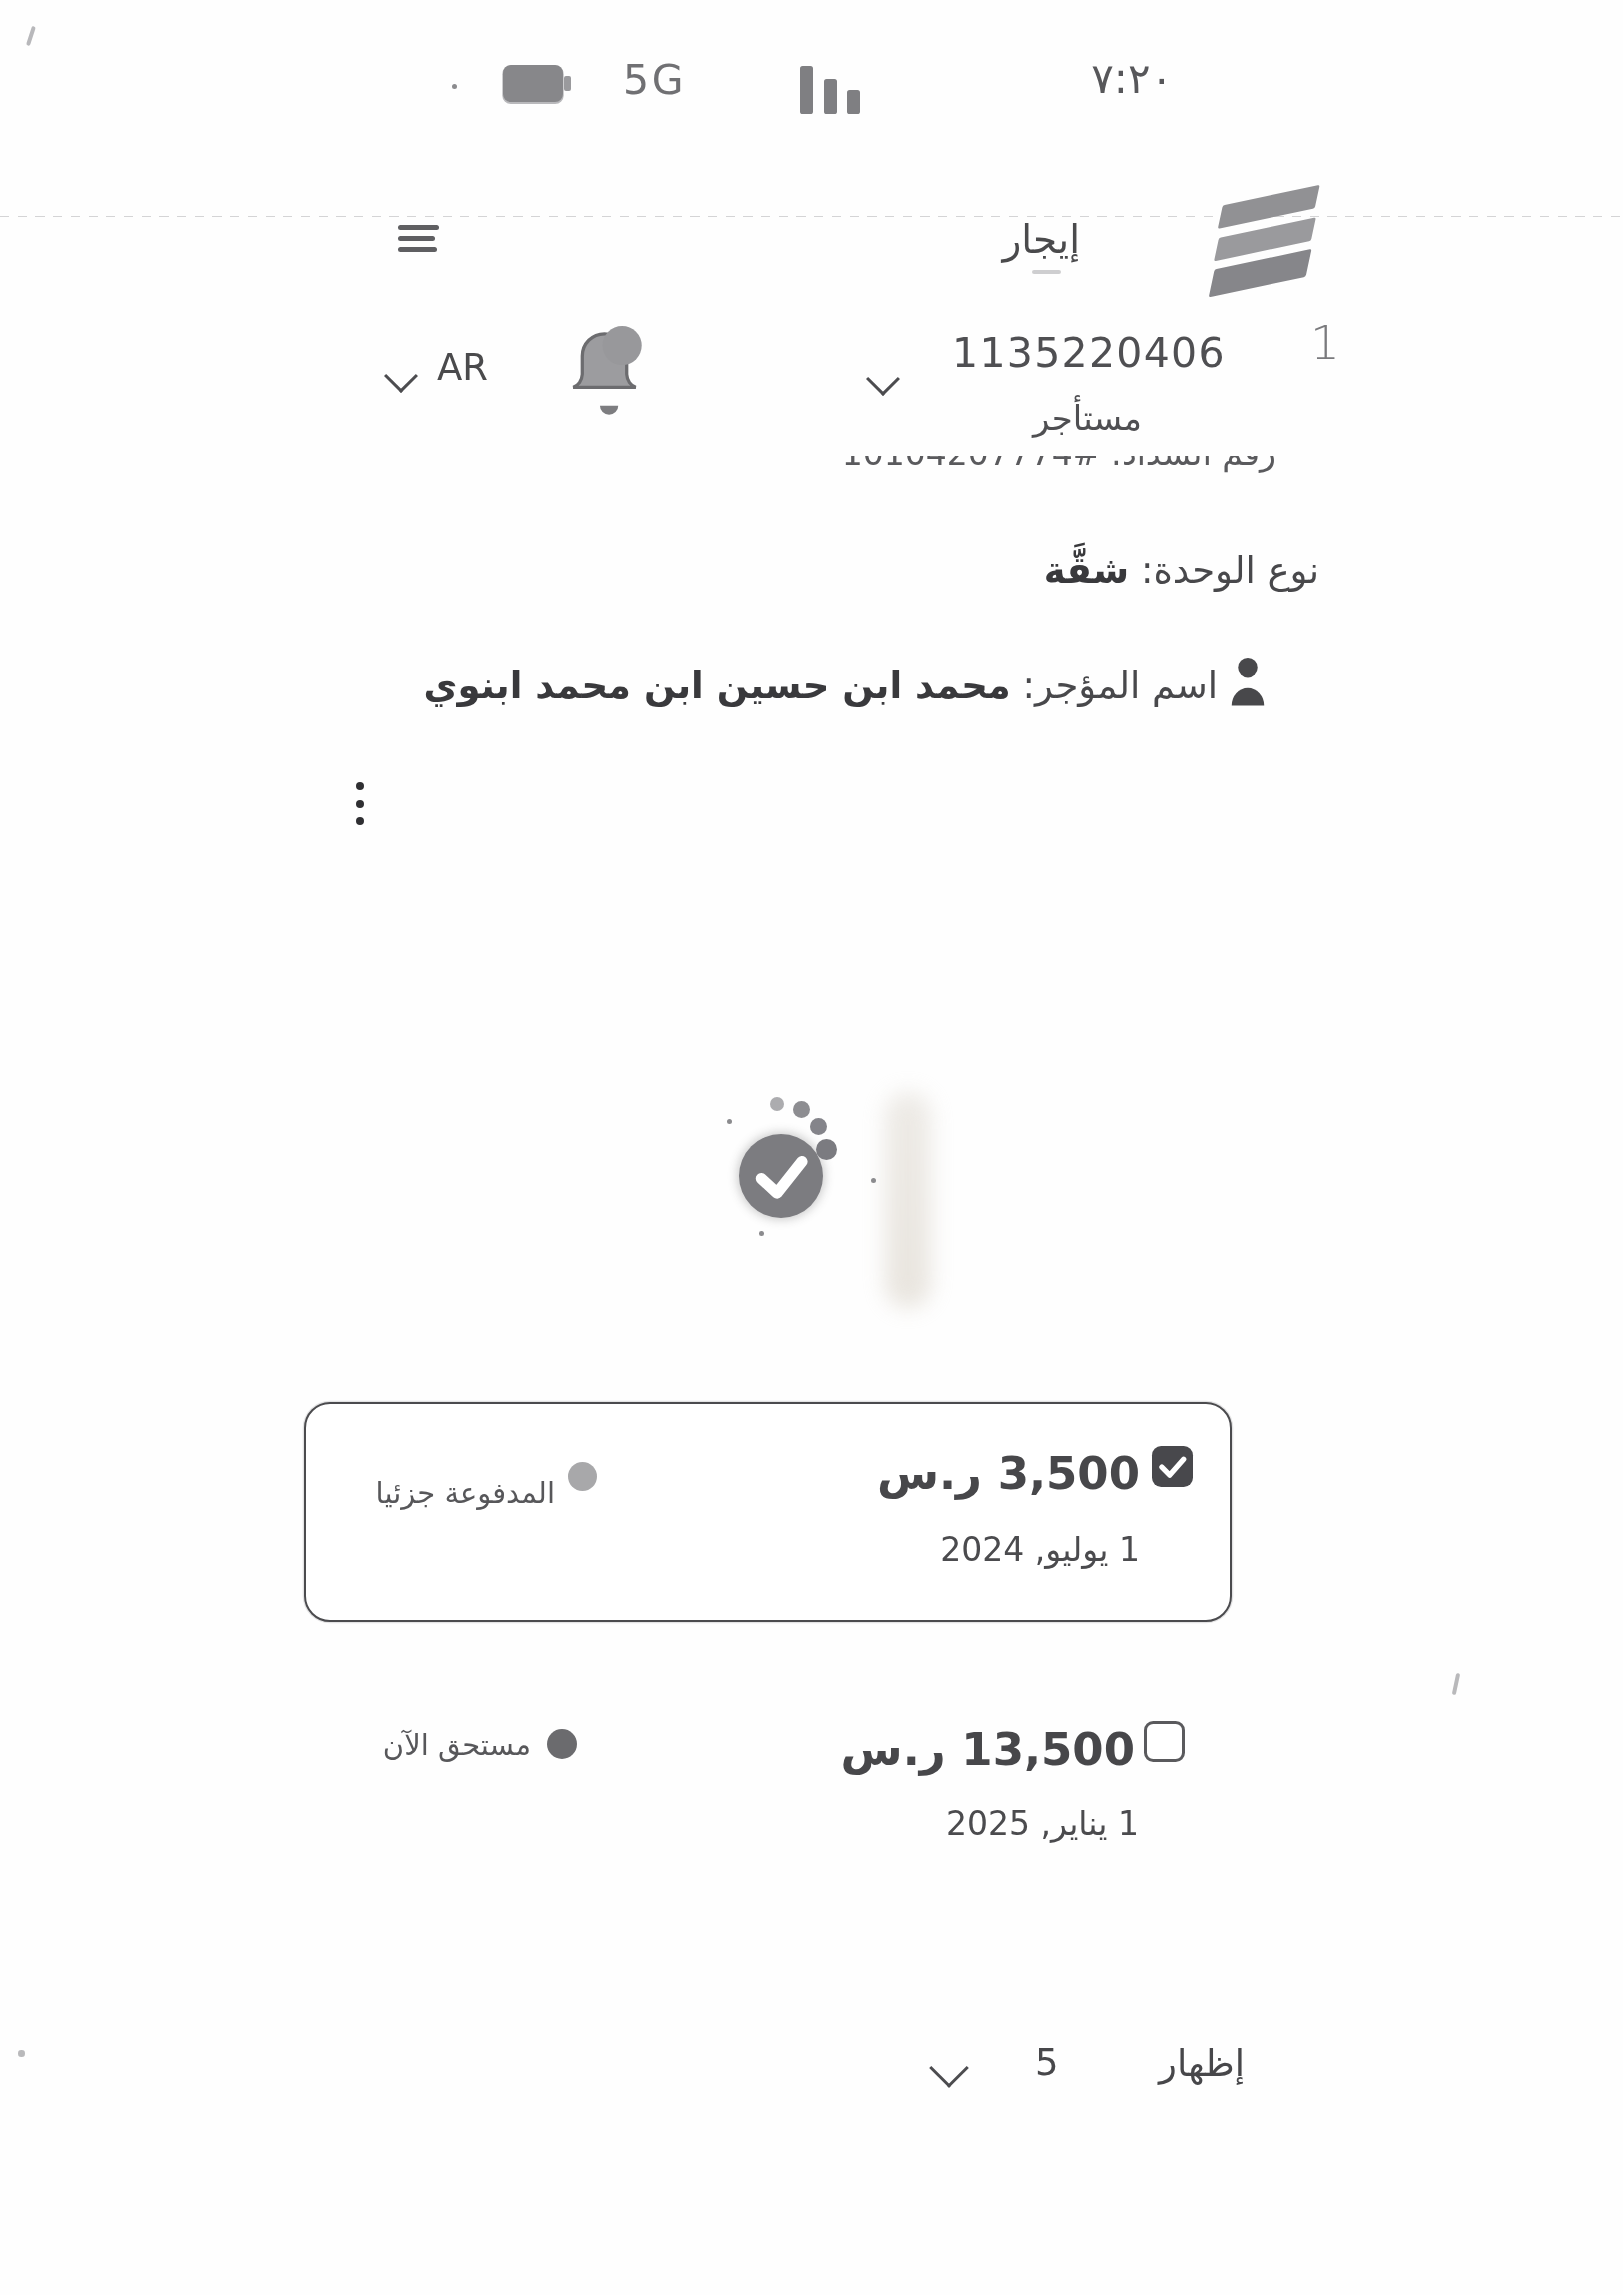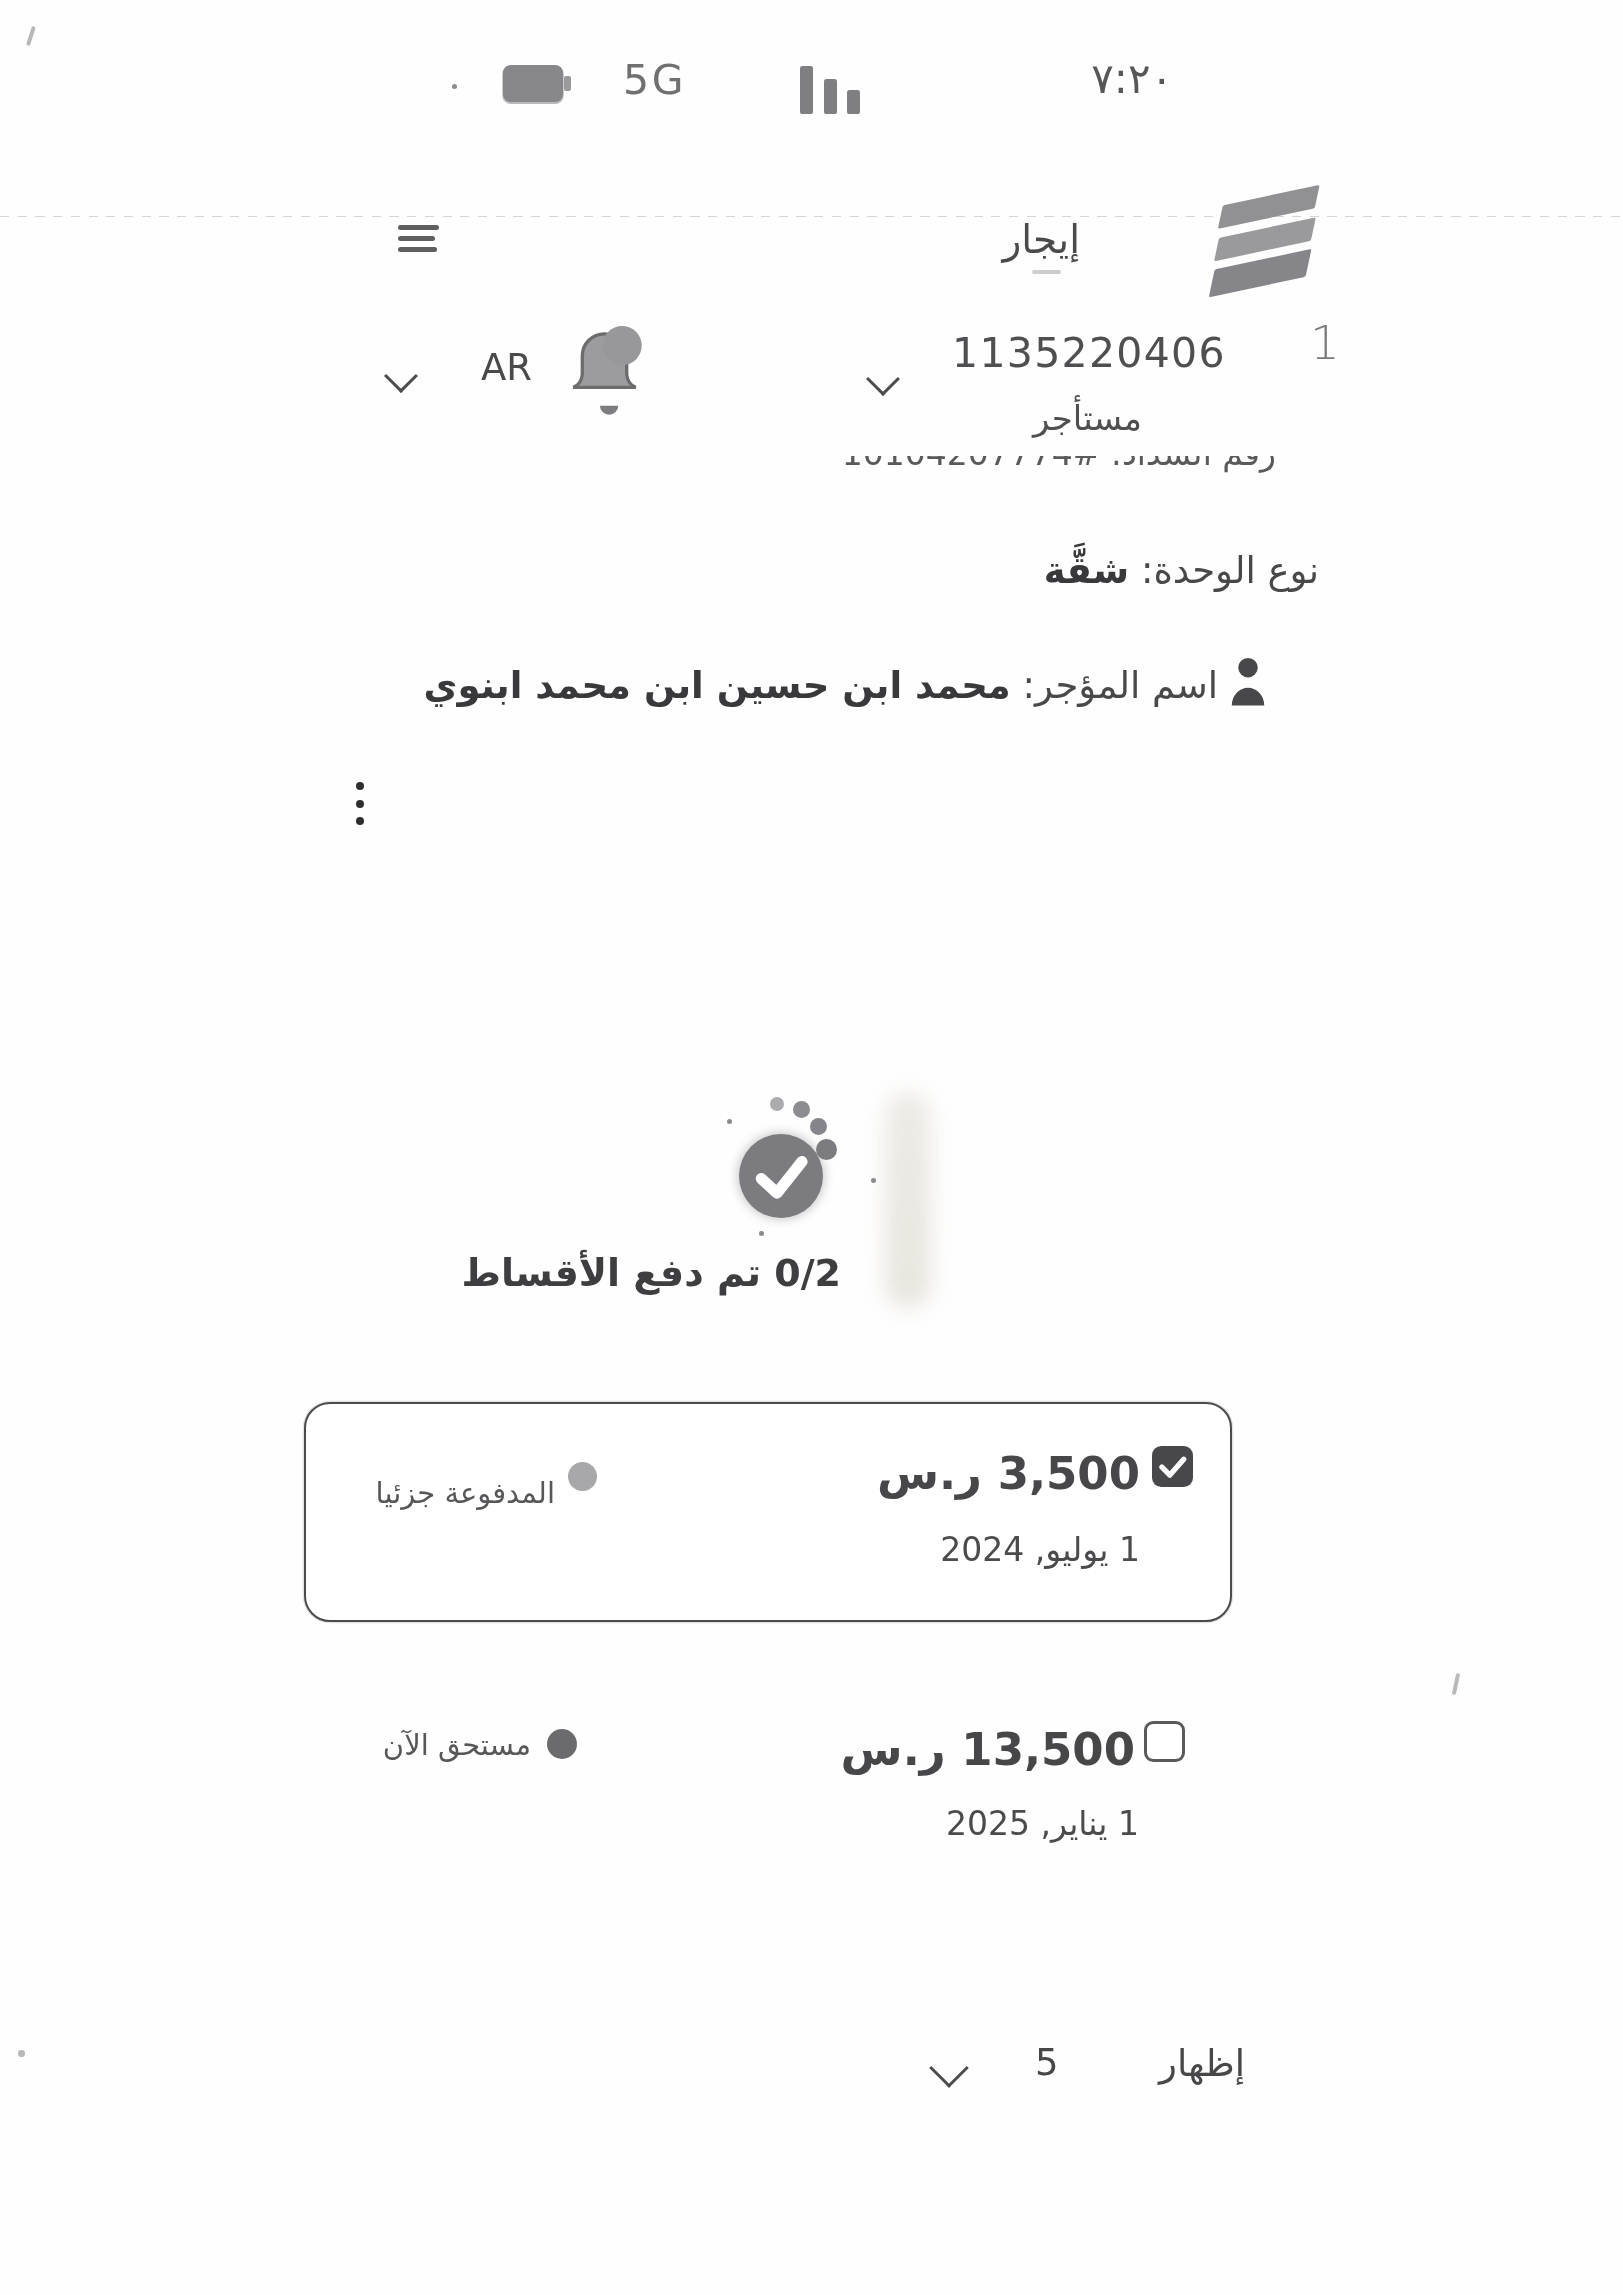--- a/index.html
+++ b/index.html
@@ -20,21 +20,21 @@
   .scanline{height:1.3px;background:repeating-linear-gradient(90deg,#c6c6c8 0 9.2px,transparent 9.2px 17.7px);opacity:.75;}
   .burger span{display:block;height:5.2px;border-radius:2.6px;background:#5f5f62;margin-bottom:5.9px;}
   .appname{font-size:39px;color:#4a4a4c;}
   .logo{transform:rotate(-12deg);}
   .logo i{display:block;height:22px;width:99px;background:#919194;transform:skewX(-24deg);margin-bottom:8.5px;border-radius:2px;}
   .logo i:nth-child(1){transform:skewX(-24deg) translateX(17px);}
   .logo i:nth-child(2){transform:skewX(-24deg) translateX(6.5px);background:#9a9a9d;}
   .logo i:nth-child(3){transform:skewX(-24deg) translateX(-5.2px);background:#86868a;height:26px;}
 
   .chev{width:21px;height:21px;border-left:3.3px solid #4c4c4f;border-bottom:3.3px solid #4c4c4f;transform:rotate(-45deg);}
-  .lang{font-size:37px;color:#4a4a4c;margin-left:44px;}
+  .lang{font-size:37px;color:#4a4a4c;}
   .contractnum{font-size:41px;color:#4f4f52;letter-spacing:1.3px;}
   .pageind{font-size:47px;color:#7a7a7d;font-weight:300;}
   .role{font-size:34px;color:#4f4f52;}
 
   .clipwrap{height:21px;overflow:hidden;}
   .clipwrap .cliptext{display:block;transform:translateY(-22px);font-size:33px;color:#5a5a5d;letter-spacing:2px;}
 
   .unitline{font-size:37px;color:#48484b;}
   .unitline b{font-weight:700;color:#39393c;}
   .lessorline{font-size:37px;color:#48484b;}
@@ -153,21 +153,20 @@
     </svg>
   </div>
   <div class="abs dot" style="left:770px;top:1097px;width:14.4px;height:14.4px;background:#9e9ea1;opacity:.85;"></div>
   <div class="abs dot" style="left:793px;top:1101px;width:17px;height:17px;background:#8d8d91;"></div>
   <div class="abs dot" style="left:810px;top:1118px;width:17px;height:17px;background:#84848a;"></div>
   <div class="abs dot" style="left:816px;top:1139px;width:21px;height:21px;background:#7b7b80;"></div>
   <div class="abs speck" style="left:727px;top:1119px;width:5.2px;height:5.2px;"></div>
   <div class="abs speck" style="left:871px;top:1178px;width:5.2px;height:5.2px;"></div>
   <div class="abs speck" style="left:759px;top:1231px;width:4.6px;height:4.6px;"></div>
 
-  <div class="abs statusline rtl" style="right:782px;top:1251px;">0/2 تم دفع الأقساط</div>
 
   <div class="abs card" style="left:304px;top:1402px;">
     <div class="abs checkbox checked" style="right:37px;top:42px;">
       <svg width="41" height="41" viewBox="0 0 62 62">
         <polyline points="15,32 27,44 48,20" fill="none" stroke="#ffffff" stroke-width="8" stroke-linecap="round" stroke-linejoin="round"></polyline>
       </svg>
     </div>
     <div class="abs amount rtl" style="right:90px;top:43px;">3,500 ر.س</div>
     <div class="abs duedate rtl" style="right:90px;top:126px;">1 يوليو, 2024</div>
     <div class="abs dot" style="left:262px;top:58px;width:29px;height:29px;background:#a8a8aa;"></div>

